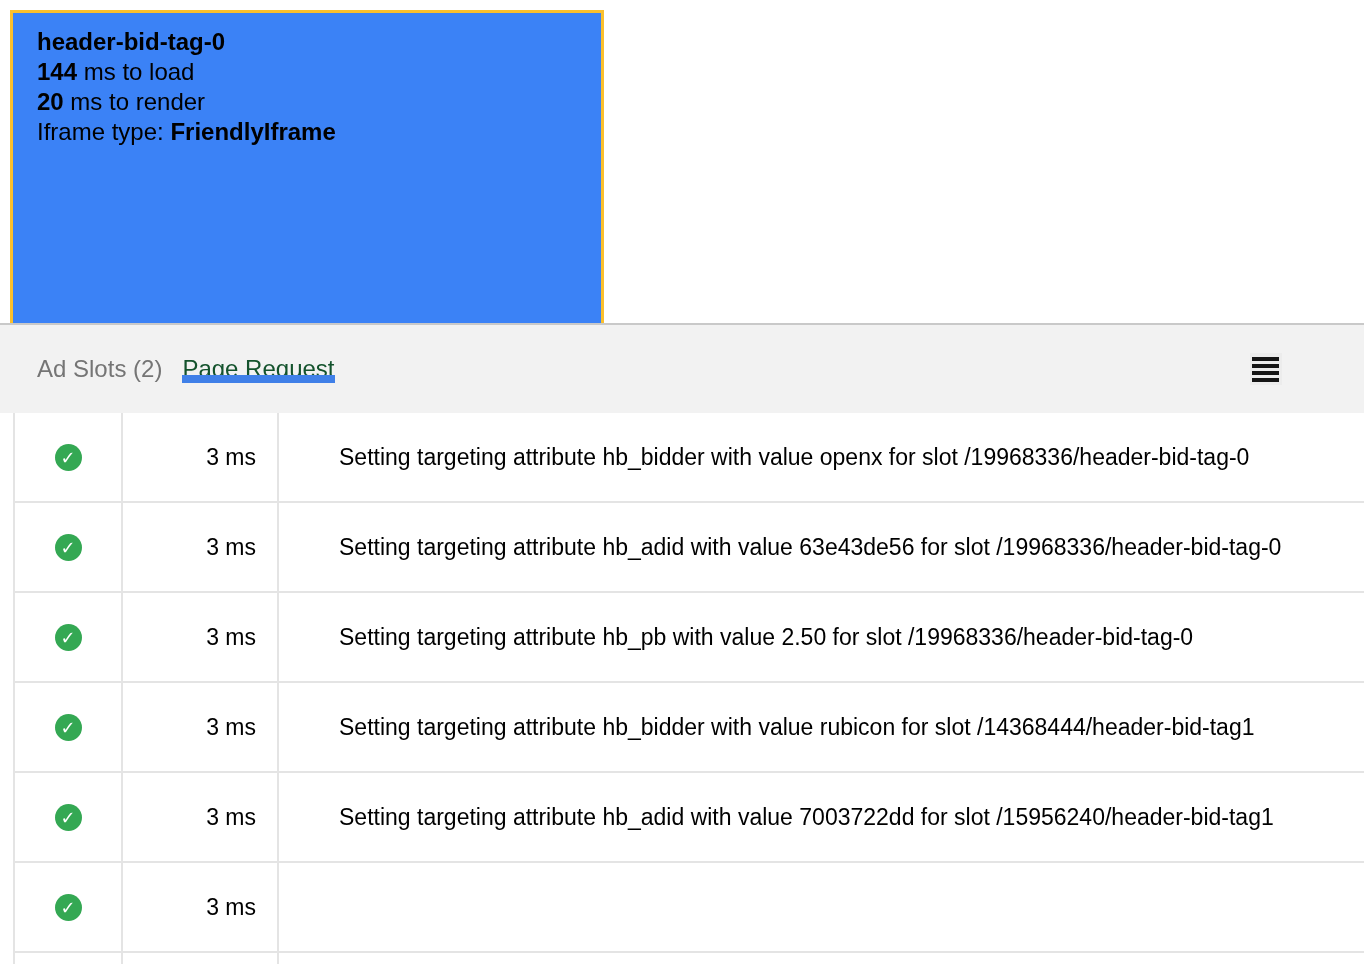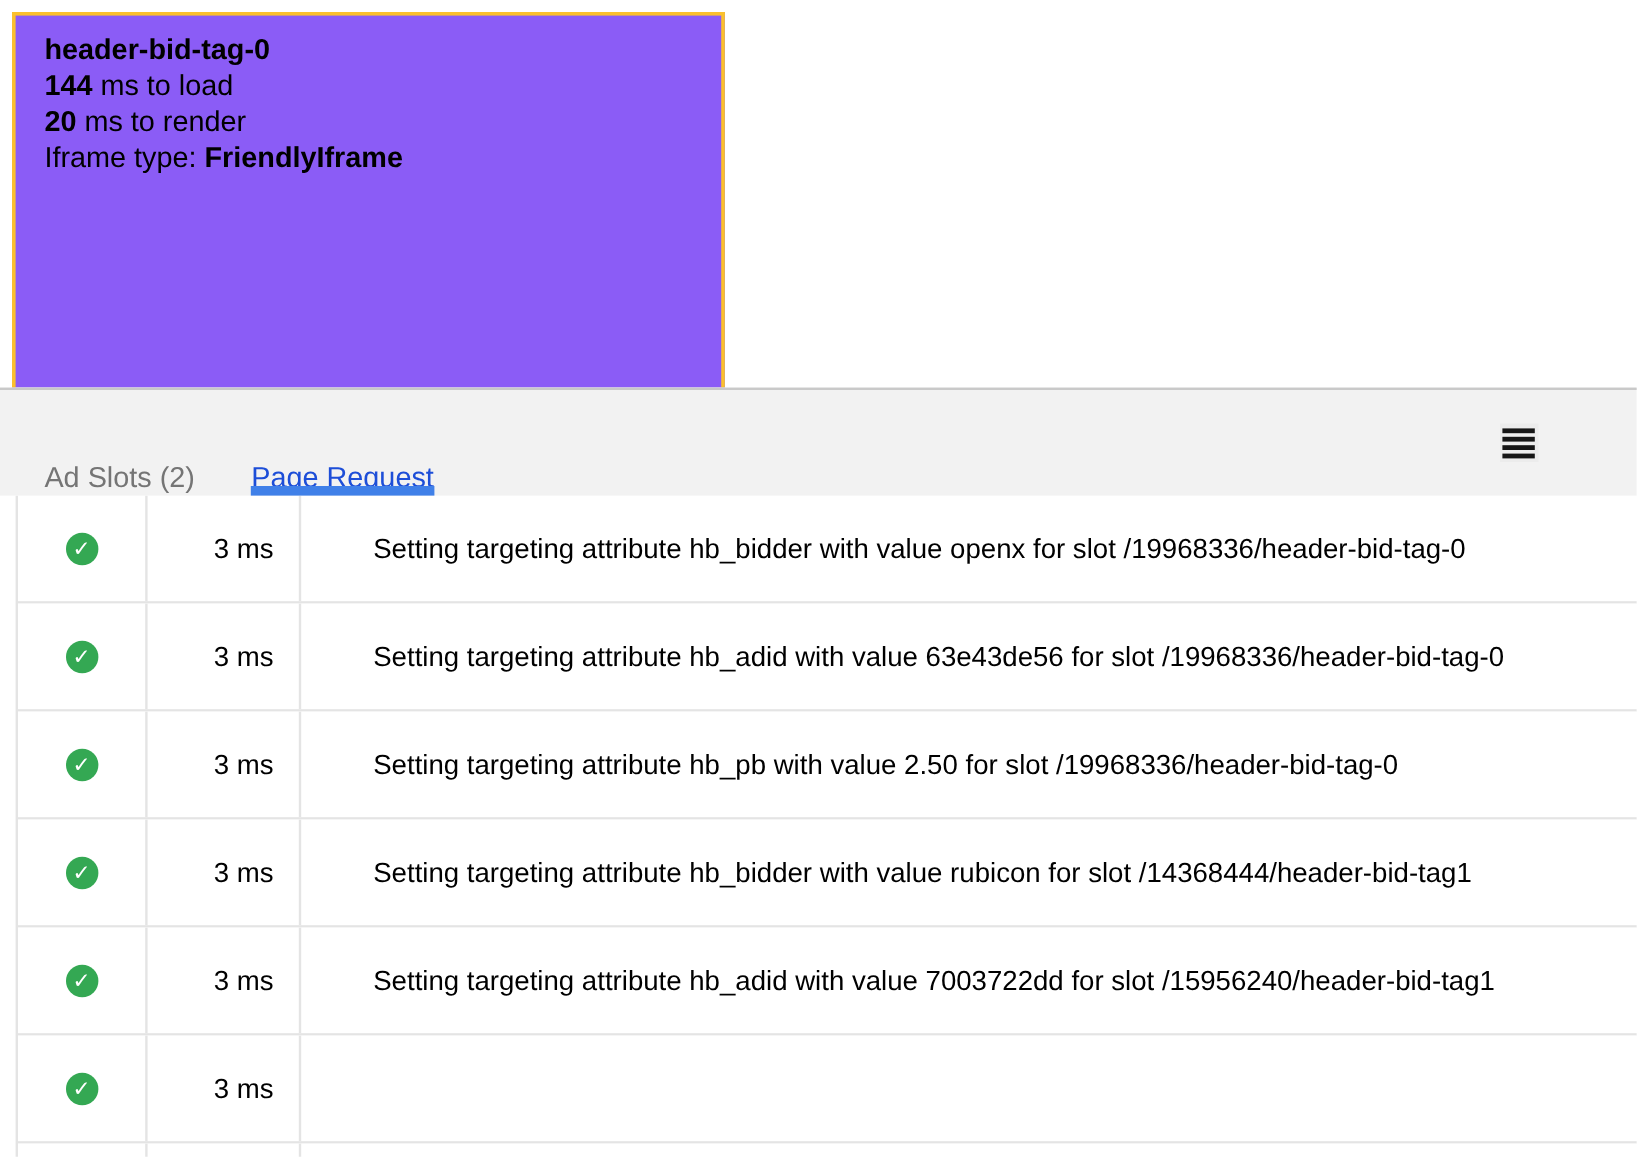--- a/index.html
+++ b/index.html
@@ -5,37 +5,37 @@
   html,body{margin:0;padding:0;}
   body{
     width:1364px;height:964px;overflow:hidden;background:#ffffff;
     font-family:"Liberation Sans","DejaVu Sans",sans-serif;
     color:#000;
   }
   
   .top-area{position:relative;height:323px;background:#fff;}
   .slot-panel{
     position:absolute;left:10px;top:10px;width:594px;height:313px;
-    box-sizing:border-box;background:#8b5cf6;
+    box-sizing:border-box;background:#3b82f6;
     border:3px solid #fbc02d;border-bottom:none;
     padding:14px 24px;font-size:24px;line-height:30px;
   }
   .slot-panel b{font-weight:bold;}
   
   .tabbar{
     height:90px;box-sizing:border-box;background:#f2f2f2;
     border-top:2px solid #c9c9c9;
-    display:flex;align-items:flex-end;position:relative;
+    display:flex;align-items:center;position:relative;
   }
   .tab{
     display:flex;align-items:center;font-size:24px;position:relative;
     cursor:default;
   }
   .tab-inactive{margin-left:37px;color:#757575;}
-  .tab-active{margin-left:47px;color:#1d4ed8;}
+  .tab-active{margin-left:20px;color:#14532d;}
   .tab-underline{
     position:absolute;left:0;right:0;bottom:0;height:8px;background:#4080e8;
   }
   .menu-btn{
     margin-left:auto;margin-right:82px;align-self:center;
     width:28px;height:28px;display:flex;flex-direction:column;
     justify-content:center;gap:3px;padding:2px;background:#ececec;
   }
   .menu-bar{height:4px;width:27px;background:#161616;}
   
@@ -46,21 +46,21 @@
     display:flex;height:90px;box-sizing:border-box;
     border-bottom:2px solid #e4e4e4;align-items:stretch;background:#fff;
   }
   .cell-status{
     width:108px;box-sizing:border-box;border-right:2px solid #e4e4e4;
     display:flex;align-items:center;justify-content:center;
   }
   .cell-time{
     width:128px;box-sizing:border-box;border-right:2px solid #e4e4e4;
     display:flex;align-items:center;justify-content:flex-end;
-    padding-right:21px;font-size:23px;
+    padding-right:21px;font-size:23px;margin-left:28px;
   }
   .cell-message{
     flex:1;display:flex;align-items:center;padding-left:22px;
     font-size:23px;white-space:nowrap;overflow:hidden;margin-left:38px;
   }
   .check-icon{
     width:27px;height:27px;border-radius:50%;background:#34a853;
     display:flex;align-items:center;justify-content:center;
     color:#fff;font-size:18px;font-weight:bold;
     font-family:"DejaVu Sans",sans-serif;

